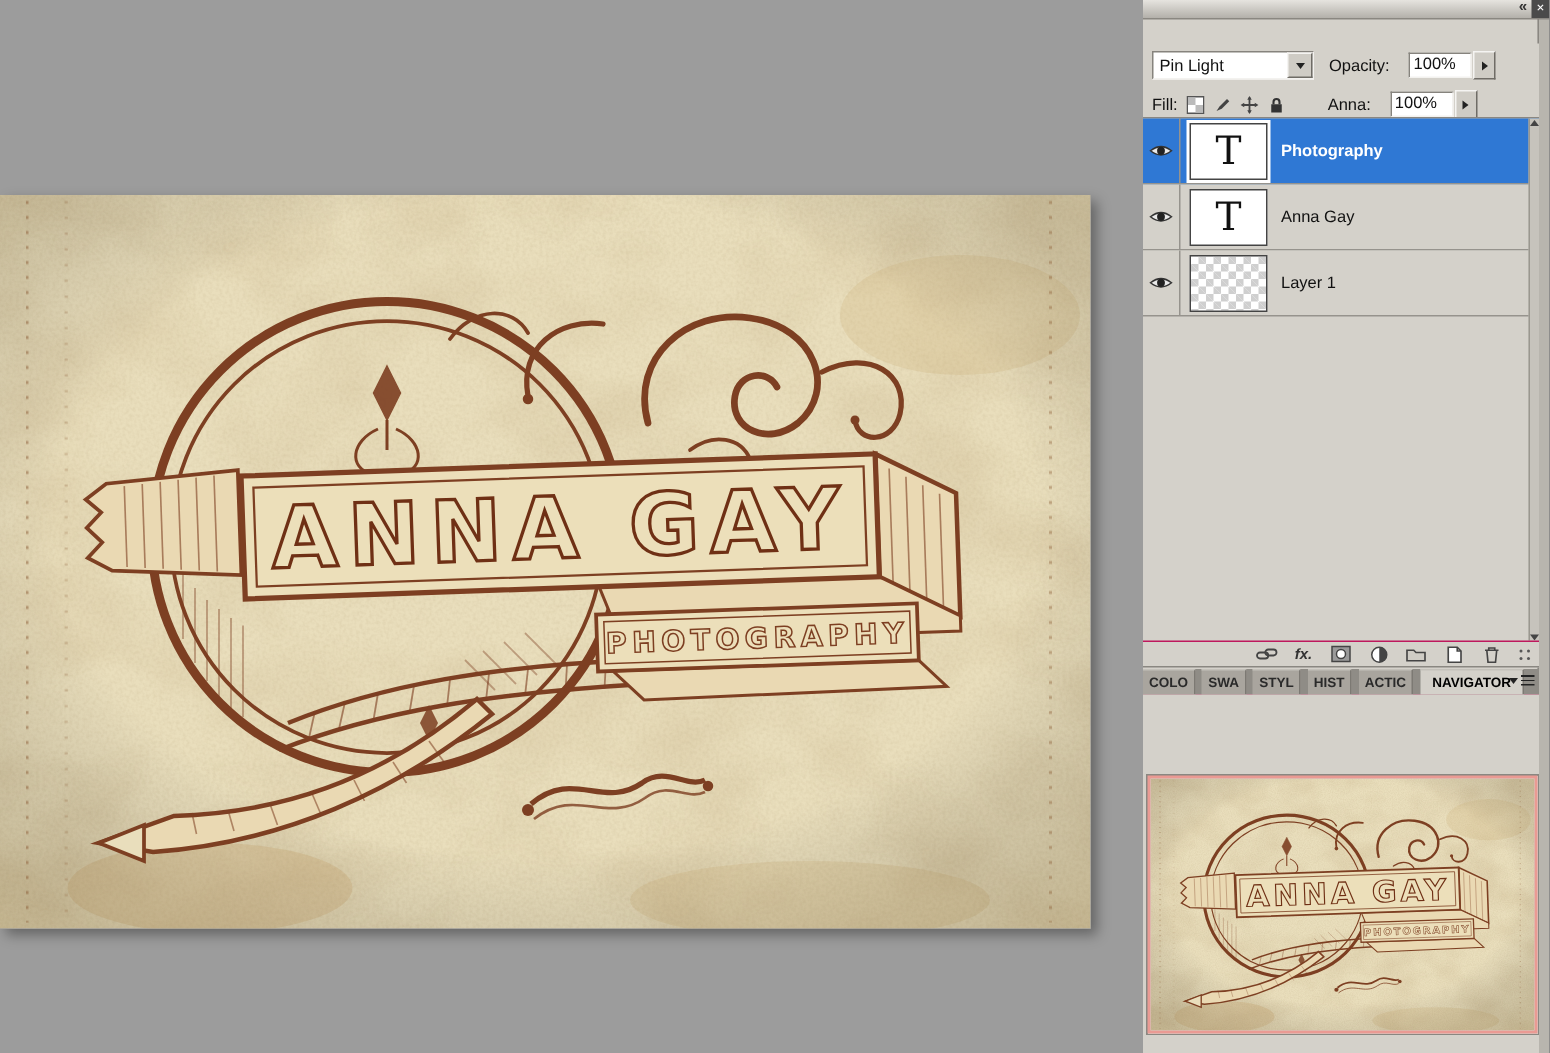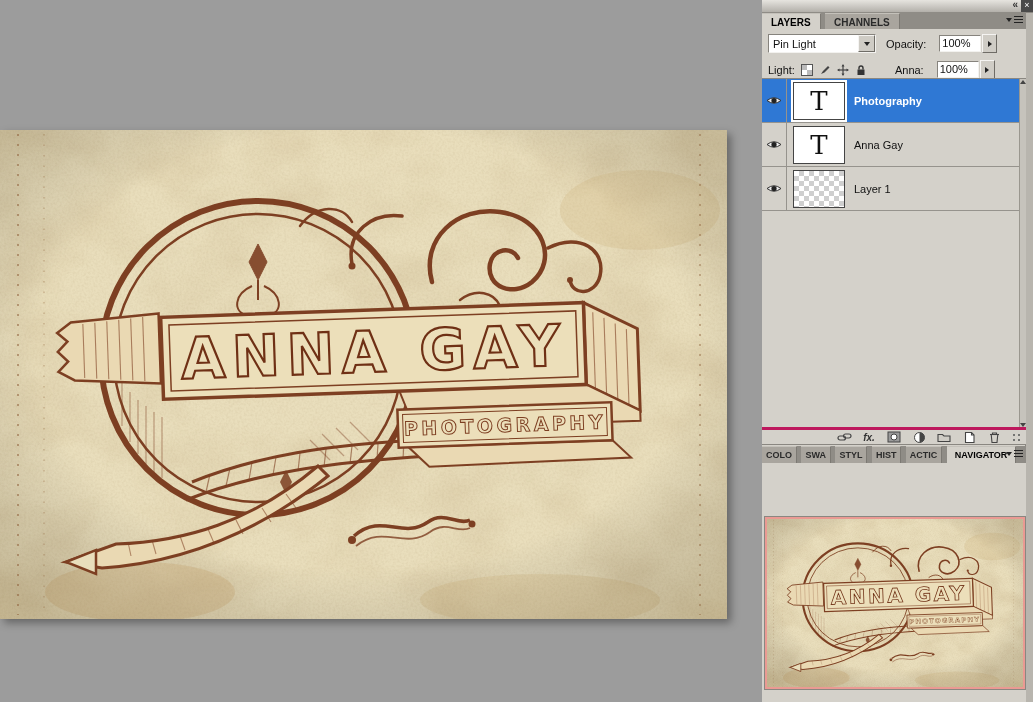--- a/index.html
+++ b/index.html
@@ -67,21 +67,21 @@
   .thumb-paper{background:linear-gradient(135deg,#e9dcb6,#dfd0a6);}
   .thumb-checker{background-color:#fff;background-image:
       linear-gradient(45deg,#cfcfcf 25%,transparent 25%,transparent 75%,#cfcfcf 75%),
       linear-gradient(45deg,#cfcfcf 25%,transparent 25%,transparent 75%,#cfcfcf 75%);
       background-size:10px 10px;background-position:0 0,5px 5px;}
   .lname{margin-left:9px;font-size:11px;color:#111;}
   .selected .lname{color:#fff;font-weight:bold;}
   .list-scrollbar{position:absolute;right:0;top:0;width:7px;height:100%;background:#c6c3bc;border-left:1px solid #9a978f;
                   display:flex;flex-direction:column;justify-content:space-between;align-items:center;padding:1px 0;box-sizing:border-box;cursor:pointer;}
   
-  .panel-footer{top:427px;height:18px;background:var(--panel,#d4d1ca);border-top:3px solid #be185d;border-bottom:1px solid #8a8781;
+  .panel-footer{top:427px;height:18px;background:var(--panel,#d4d1ca);border-top:1px solid #be185d;border-bottom:1px solid #8a8781;
                 display:flex;align-items:center;justify-content:flex-end;gap:9px;padding-right:24px;box-sizing:border-box;}
   .f-icon{display:inline-flex;align-items:center;justify-content:center;width:16px;height:14px;cursor:pointer;}
   .fx-label{font-size:10px;font-style:italic;font-weight:bold;color:#333;cursor:pointer;}
   .grid-icon{position:absolute;right:2px;}
   
   .bottom-tabs{top:446px;height:17px;background:#8f8c86;border-bottom:1px solid #be185d;white-space:nowrap;}
   .btab{display:inline-block;height:16px;line-height:17px;padding:0 4px;font-size:9px;font-weight:bold;color:#2a2a2a;
         background:#a9a59e;border-right:1px solid #7c7973;border-top:1px solid #c4c1ba;overflow:hidden;cursor:pointer;}
   .btab.active{background:var(--panel,#d4d1ca);color:#000;padding:0 8px;}
   
@@ -238,45 +238,37 @@
   </div>
 
   <div class="right-panel">
     <div class="edge-strip"></div>
 
     <div class="dock-header">
       <span class="collapse-btn">«</span>
       <span class="close-btn">×</span>
     </div>
 
-    <div class="inner tab-bar" style="position: absolute; top: 12px; height: 17px;">
-      <div class="ptab active">LAYERS</div>
-      <div class="ptab">CHANNELS</div>
-      <div class="panel-menu">
-          <span class="tri-down"></span>
-          <span class="menu-lines"></span>
-        </div>
-    </div>
 
     <div class="inner controls" style="position: absolute; top: 29px; height: 50px;">
       <div class="blend-row">
         <div class="select">
           <span>Pin Light</span>
           <span class="dd-btn">
               <span class="tri-down"></span>
             </span>
         </div>
         <span class="lbl">Opacity:</span>
         <div class="valbox"><span>100%</span></div>
         <span class="spin">
             <span class="tri-right"></span>
           </span>
       </div>
       <div class="lock-row">
-        <span style="margin-left:0">Light:</span>
+        <span style="margin-left:0">Fill:</span>
         <span class="lock-icons">
           <span>
             <svg width="12" height="12">
                 <rect x="0.5" y="0.5" width="11" height="11" fill="#fff" stroke="#555"></rect>
                 <rect x="1" y="1" width="5" height="5" fill="#bbb"></rect>
                 <rect x="6" y="6" width="5" height="5" fill="#bbb"></rect>
               </svg>
           </span>
           <span>
             <svg width="12" height="12">

